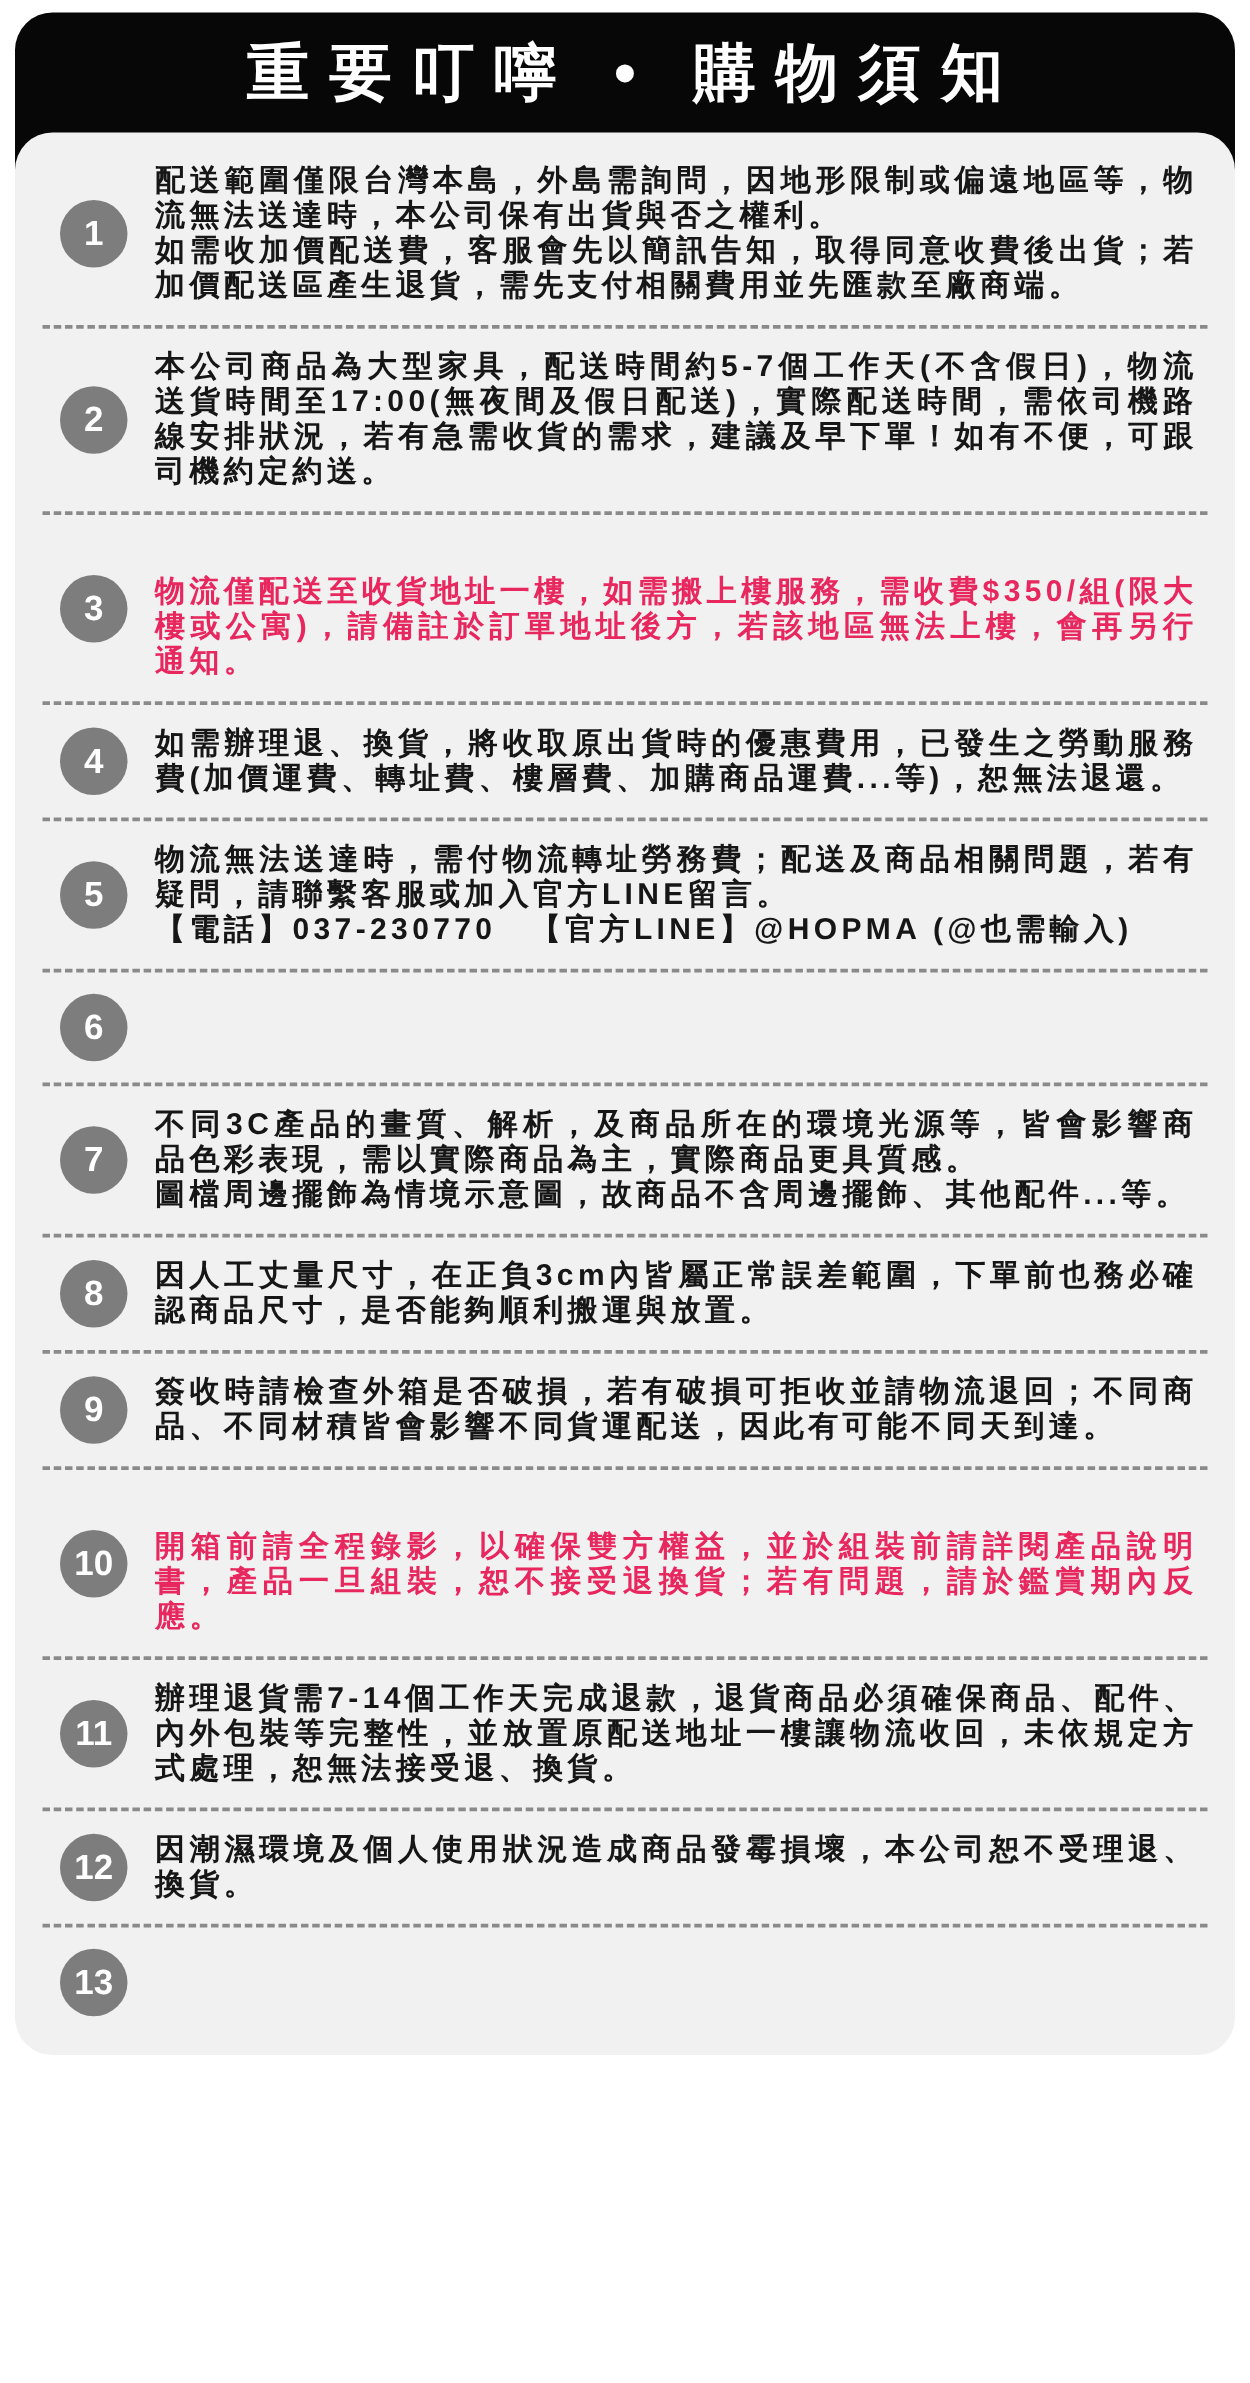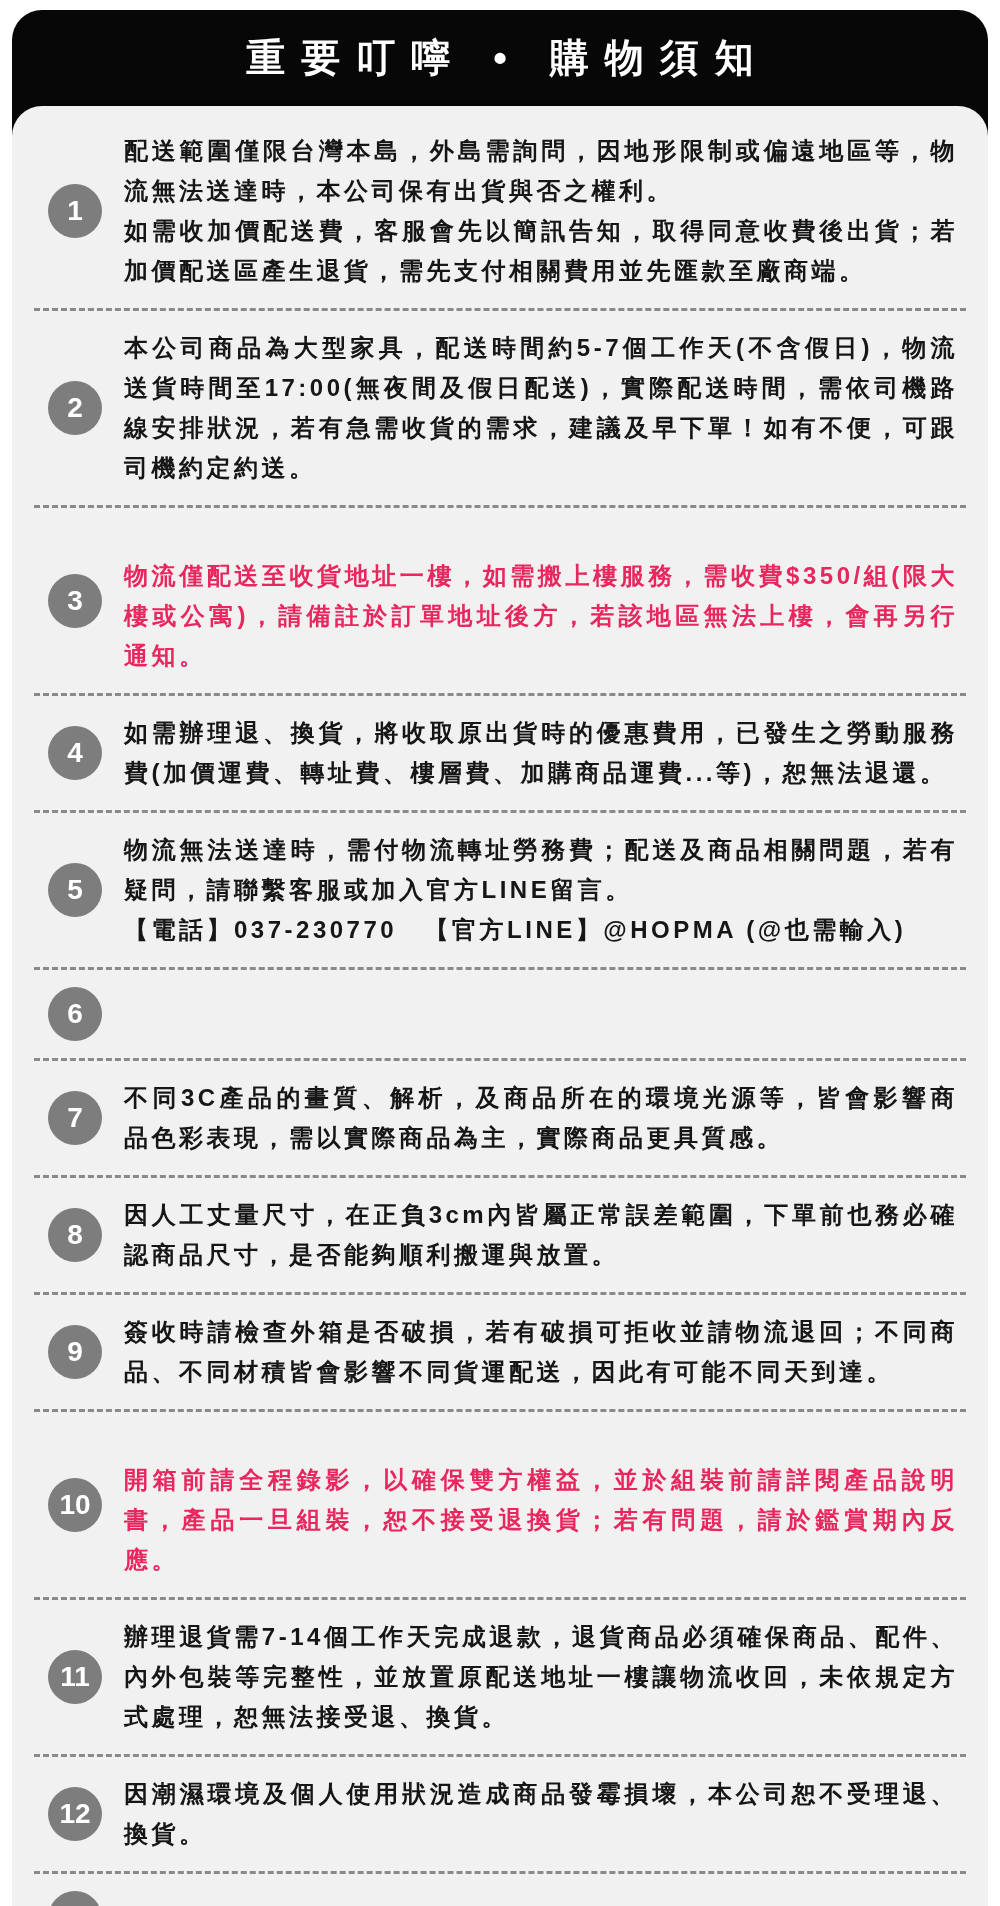--- a/index.html
+++ b/index.html
@@ -28,21 +28,21 @@
     background:var(--frame);
     border-radius:30px 30px 0 0;
     height:126px;
     display:flex;
     align-items:center;
     justify-content:center;
     padding-bottom:30px;
   }
   .header .title{
     color:#ffffff;
-    font-size:39px;
+    font-size:50px;
     font-weight:700;
     letter-spacing:16px;
     white-space:nowrap;
     text-indent:16px;
   }
   .card{
     background:var(--card);
     border-radius:30px;
     margin-top:-30px;
     position:relative;
@@ -70,21 +70,21 @@
     display:flex;
     align-items:center;
     justify-content:center;
     margin-right:22px;
   }
   .txt{
     flex:1;
     color:var(--ink);
     font-size:24px;
     font-weight:700;
-    line-height:40px;
+    line-height:28px;
     letter-spacing:3.5px;
     text-align:justify;
   }
   .txt p{
     margin:0;
   }
   .notice.pink .txt{
     color:var(--pink);
     margin-top:31px;
   }
@@ -137,20 +137,21 @@
   </div>
 
   <div class="notice">
     <div class="num">6</div>
   </div>
 
   <div class="notice">
     <div class="num">7</div>
     <div class="txt">
               <p>不同3C產品的畫質、解析，及商品所在的環境光源等，皆會影響商品色彩表現，需以實際商品為主，實際商品更具質感。</p>
+              <p>圖檔周邊擺飾為情境示意圖，故商品不含周邊擺飾、其他配件...等。</p>
             </div>
   </div>
 
   <div class="notice">
     <div class="num">8</div>
     <div class="txt">
               <p>因人工丈量尺寸，在正負3cm內皆屬正常誤差範圍，下單前也務必確認商品尺寸，是否能夠順利搬運與放置。</p>
             </div>
   </div>
 

